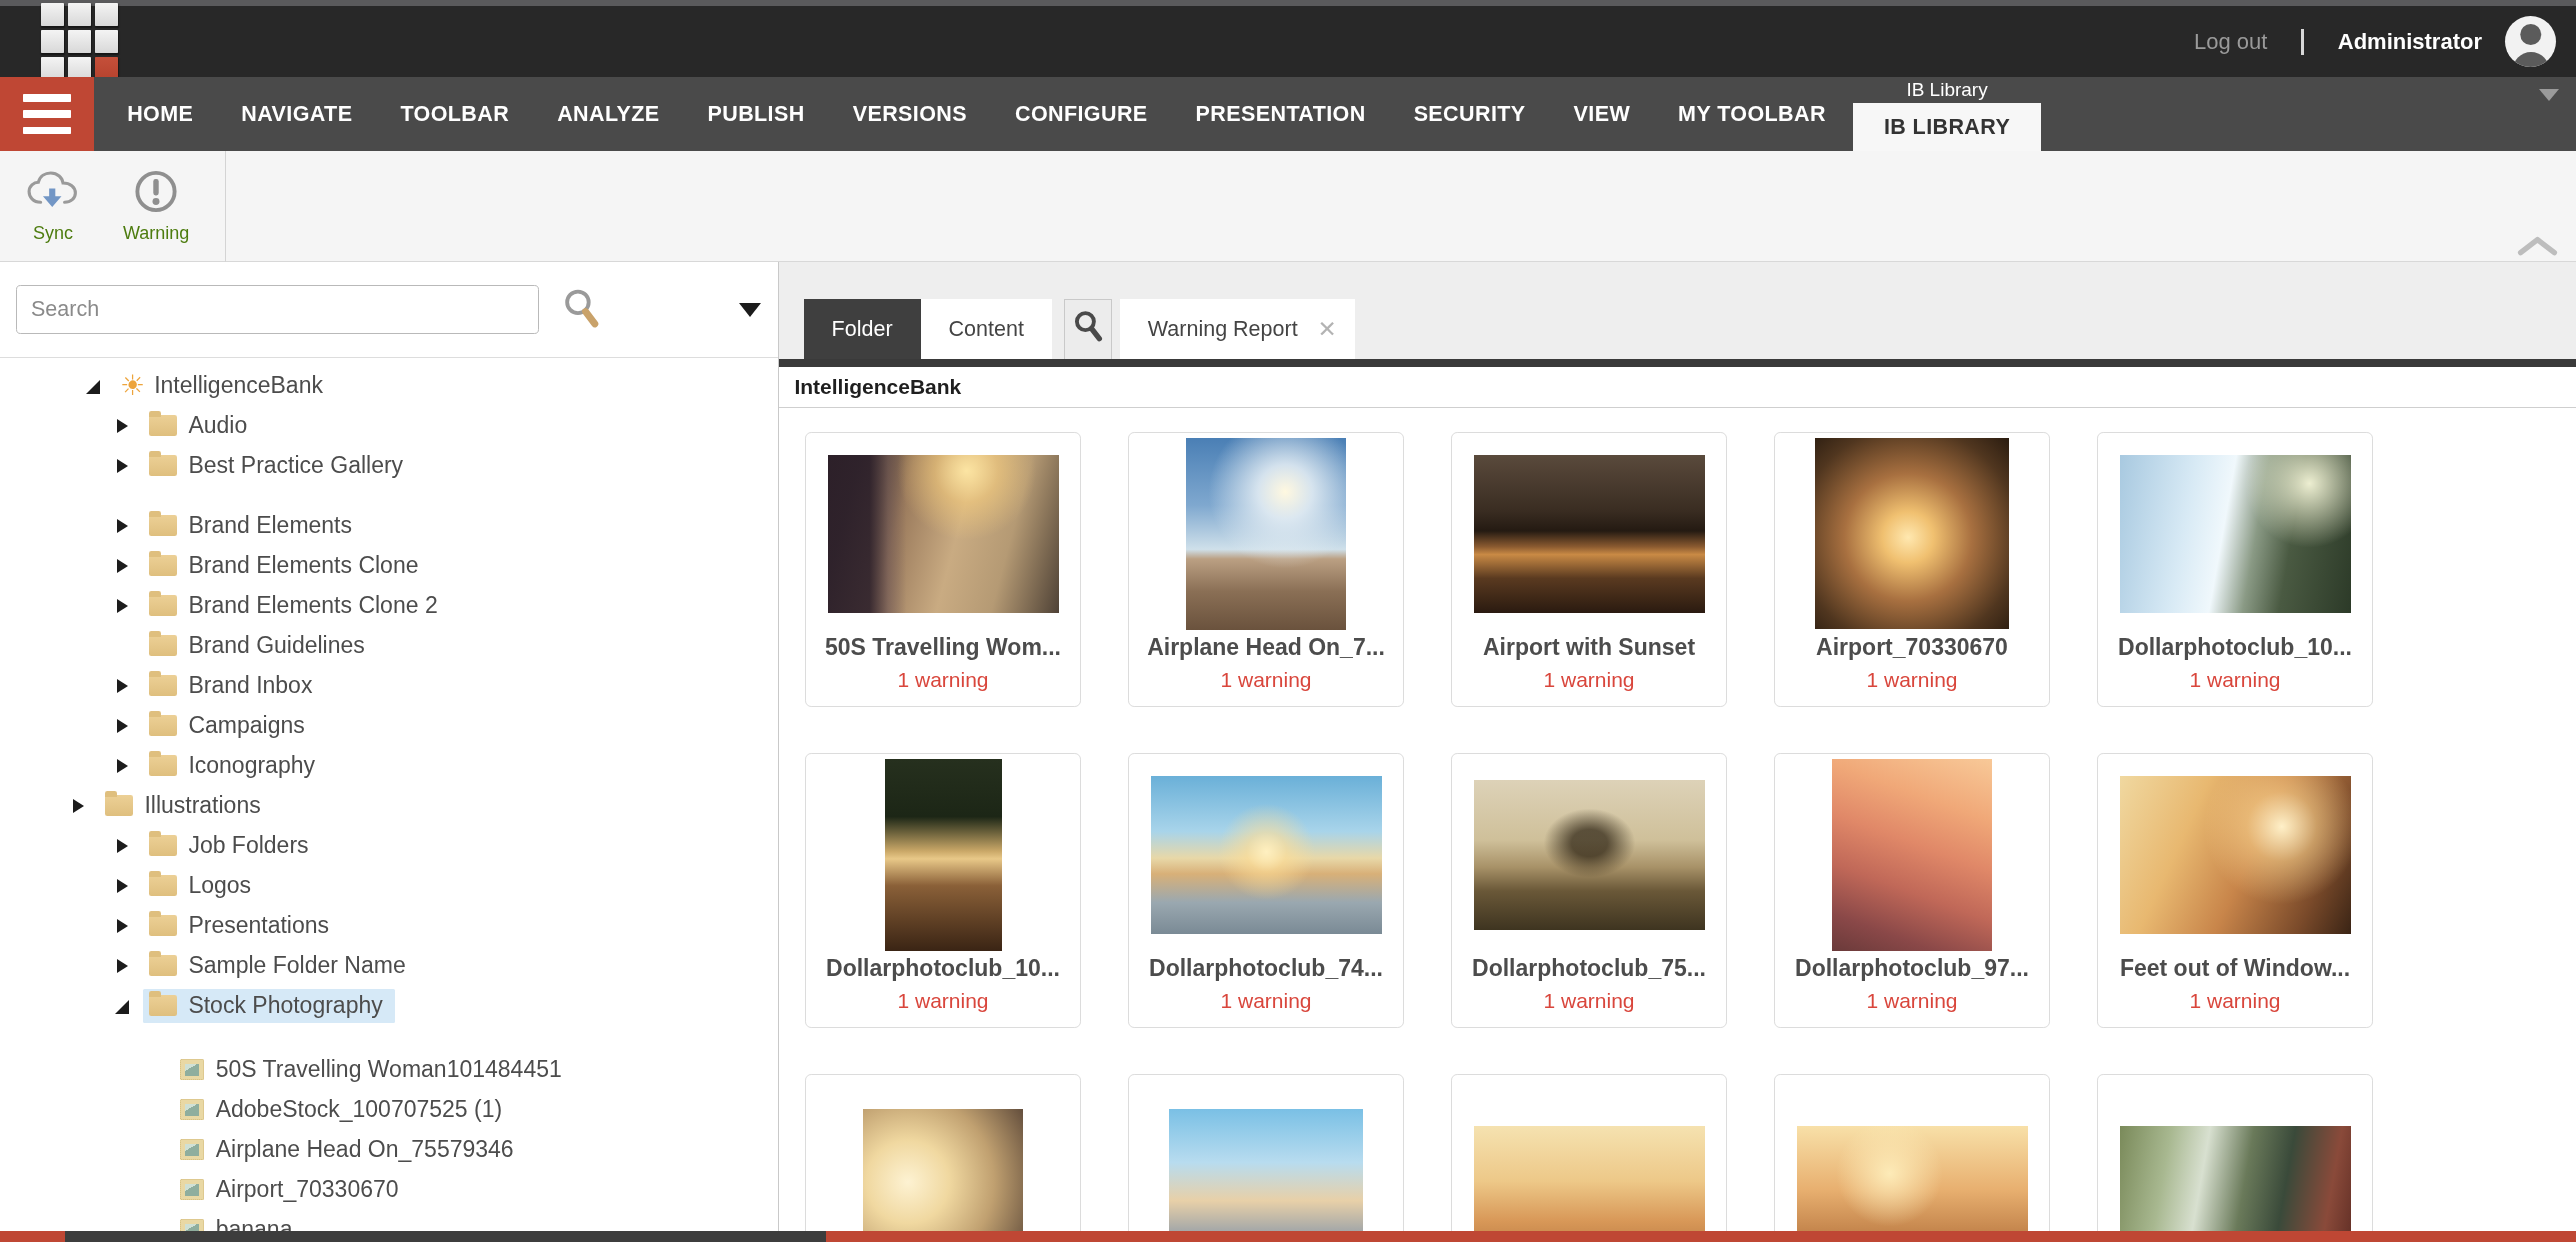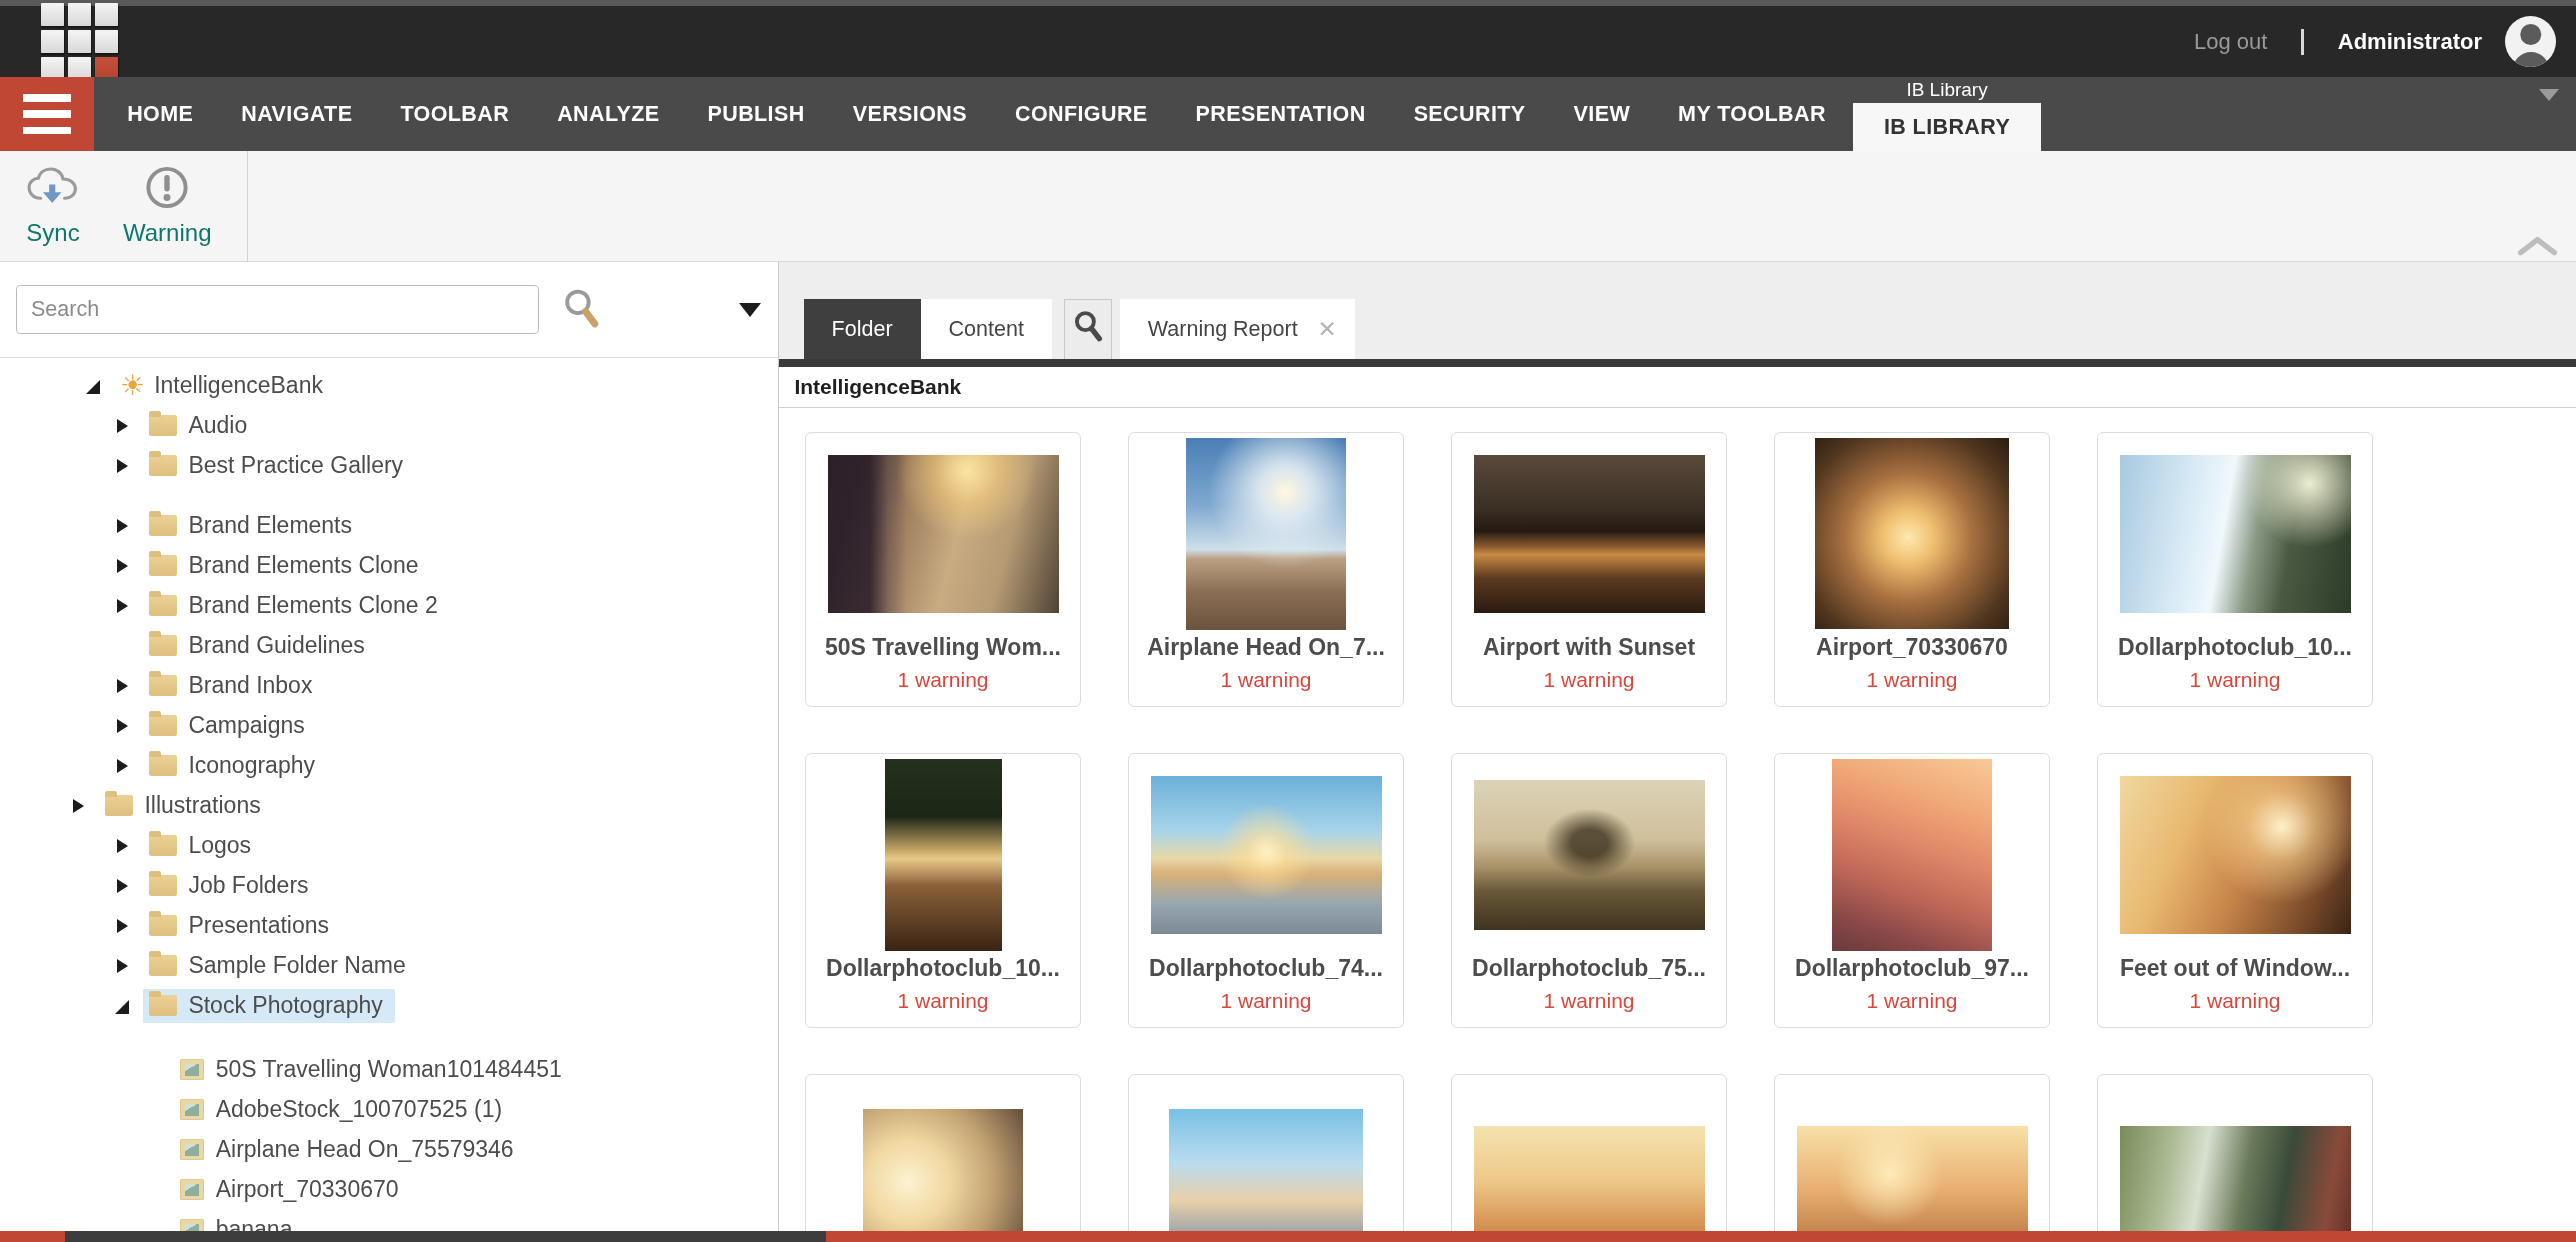--- a/index.html
+++ b/index.html
@@ -29,21 +29,21 @@
   .menu-item { display:flex; align-items:center; padding:0 24px; color:#fff; font-size:21.5px; font-weight:600; letter-spacing:0.4px; cursor:pointer; }
   .menu-active-wrap { position:relative; display:flex; align-items:flex-end; margin-left:3.1px; }
   .menu-active-label { position:absolute; top:2.3px; left:0; right:0; text-align:center; color:#fff; font-size:19px; }
   .menu-active { background:#f7f7f7; color:#333; height:48px; display:flex; align-items:center; padding:0 31px; font-size:21.5px; font-weight:600; letter-spacing:0.4px; cursor:pointer; }
   .menubar-caret { position:absolute; right:17px; top:12.3px; width:0; height:0; border-left:10.8px solid transparent; border-right:10.8px solid transparent; border-top:12.3px solid #9a9a9a; cursor:pointer; }
 
   
   .ribbon { height:111px; background:#f5f5f5; border-bottom:0.8px solid #d8d8d8; display:flex; align-items:stretch; position:relative; }
   .ribbon-item { display:flex; flex-direction:column; align-items:center; justify-content:center; gap:6.2px; padding:0 21.5px; cursor:pointer; }
   .ribbon-item:first-child { padding-left:26px; }
-  .ribbon-label { font-size:24px; color:#0f766e; }
+  .ribbon-label { font-size:18px; color:#4d7c0f; }
   .ribbon-divider { width:0; border-left:1.5px solid #d4d4d4; height:111px; margin-left:14px; }
   .ribbon-collapse { position:absolute; right:17px; bottom:1.5px; cursor:pointer; }
 
   
   .workspace { flex:1; display:flex; min-height:0; }
   .left-panel { width:779px; background:#fff; border-right:1.5px solid #c9c9c9; display:flex; flex-direction:column; }
   .search-row { height:96px; border-bottom:0.8px solid #ddd; display:flex; align-items:center; padding-left:16px; flex:none; }
   .search-input { width:523px; height:49px; border:1.5px solid #b9b9b9; border-radius:4.6px; font-size:21.5px; color:#444; padding:0 14px; outline:none; background:#fff; font-family:inherit; }
   .search-input::placeholder { color:#8a8a8a; }
   .search-mag { margin-left:21.5px; }
@@ -277,28 +277,28 @@
             <span class="expander collapsed"></span>
             <span class="row-core">
               <span class="folder-icon"></span>
               <span class="tree-label">Illustrations</span>
             </span>
           </div>
           <div class="tree-row" style="padding-left: 115px;">
             <span class="expander collapsed"></span>
             <span class="row-core">
               <span class="folder-icon"></span>
+              <span class="tree-label">Job Folders</span>
+            </span>
+          </div>
+          <div class="tree-row" style="padding-left: 115px;">
+            <span class="expander collapsed"></span>
+            <span class="row-core">
+              <span class="folder-icon"></span>
               <span class="tree-label">Logos</span>
-            </span>
-          </div>
-          <div class="tree-row" style="padding-left: 115px;">
-            <span class="expander collapsed"></span>
-            <span class="row-core">
-              <span class="folder-icon"></span>
-              <span class="tree-label">Job Folders</span>
             </span>
           </div>
           <div class="tree-row" style="padding-left: 115px;">
             <span class="expander collapsed"></span>
             <span class="row-core">
               <span class="folder-icon"></span>
               <span class="tree-label">Presentations</span>
             </span>
           </div>
           <div class="tree-row" style="padding-left: 115px;">

